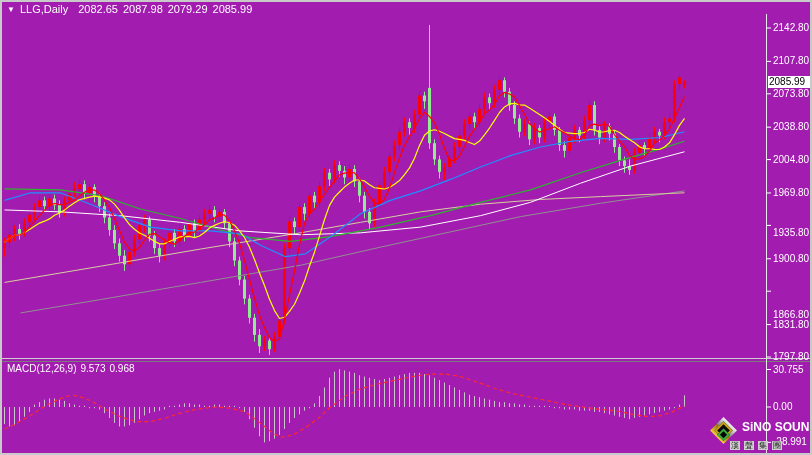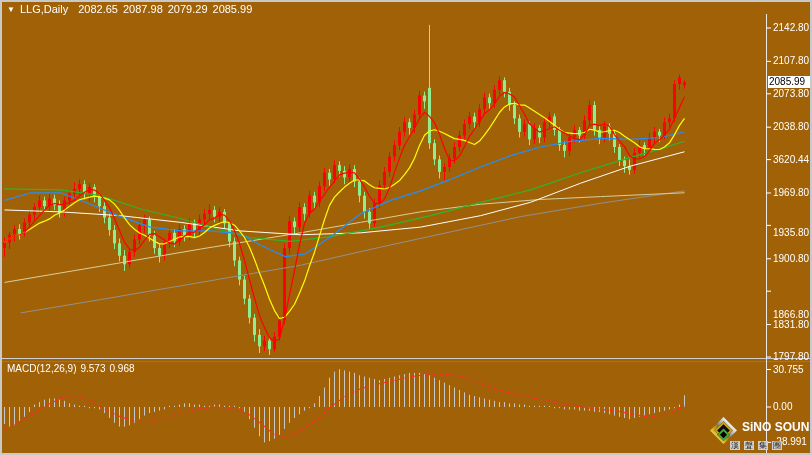--- a/index.html
+++ b/index.html
@@ -1,16 +1,16 @@
 <!DOCTYPE html>
 <html><head>
 <meta charset="utf-8">
 <style>
   html,body{margin:0;padding:0;background:#000;}
-  #win{position:relative;width:812px;height:455px;background:#a16207;overflow:hidden;
+  #win{position:relative;width:812px;height:455px;background:#a21caf;overflow:hidden;
        font-family:"Liberation Sans","DejaVu Sans",sans-serif;}
   .frame{position:absolute;background:#c9c9c9;z-index:30;}
   #chart-svg{position:absolute;left:0;top:0;z-index:1;}
   #title{position:absolute;left:7px;top:3px;color:#fff;font-size:11px;z-index:10;white-space:nowrap;}
   #title .sym{margin-right:10px;}
   #title .num{margin-right:5px;}
   #title .mk{font-size:8px;margin-right:5px;vertical-align:1px;}
   #macd-title{position:absolute;left:7px;top:363px;color:#fff;font-size:10px;z-index:10;white-space:nowrap;text-align:right;}
   #macd-title span{margin-right:4px;}
   .axlbl{position:absolute;left:773px;color:#fff;font-size:10px;z-index:5;white-space:nowrap;}
@@ -480,21 +480,21 @@
 
   <div id="macd-title">
     <span>MACD(12,26,9)</span><span>9.573</span><span>0.968</span>
   </div>
 
   <div id="axis-main">
       <div class="axlbl" style="top: 22px;">2142.80</div>
       <div class="axlbl" style="top: 55.3768px; text-align: center;">2107.80</div>
       <div class="axlbl" style="top: 87.8px;">2073.80</div>
       <div class="axlbl" style="top: 121.177px;">2038.80</div>
-      <div class="axlbl" style="top: 153.6px;">3620.44</div>
+      <div class="axlbl" style="top: 153.6px;">2004.80</div>
       <div class="axlbl" style="top: 186.977px;">1969.80</div>
       <div class="axlbl" style="top: 219.4px; margin-top: 8px;">1935.80</div>
       <div class="axlbl" style="top: 252.777px; text-align: center;">1900.80</div>
       <div class="axlbl" style="top: 285.2px; margin-top: 24px;">1866.80</div>
       <div class="axlbl" style="top: 318.577px;">1831.80</div>
       <div class="axlbl" style="top: 351px;">1797.80</div>
     </div>
   <div id="axis-macd">
       <div class="axlbl" style="top: 363.5px;">30.755</div>
       <div class="axlbl" style="top: 401px;">0.00</div>

